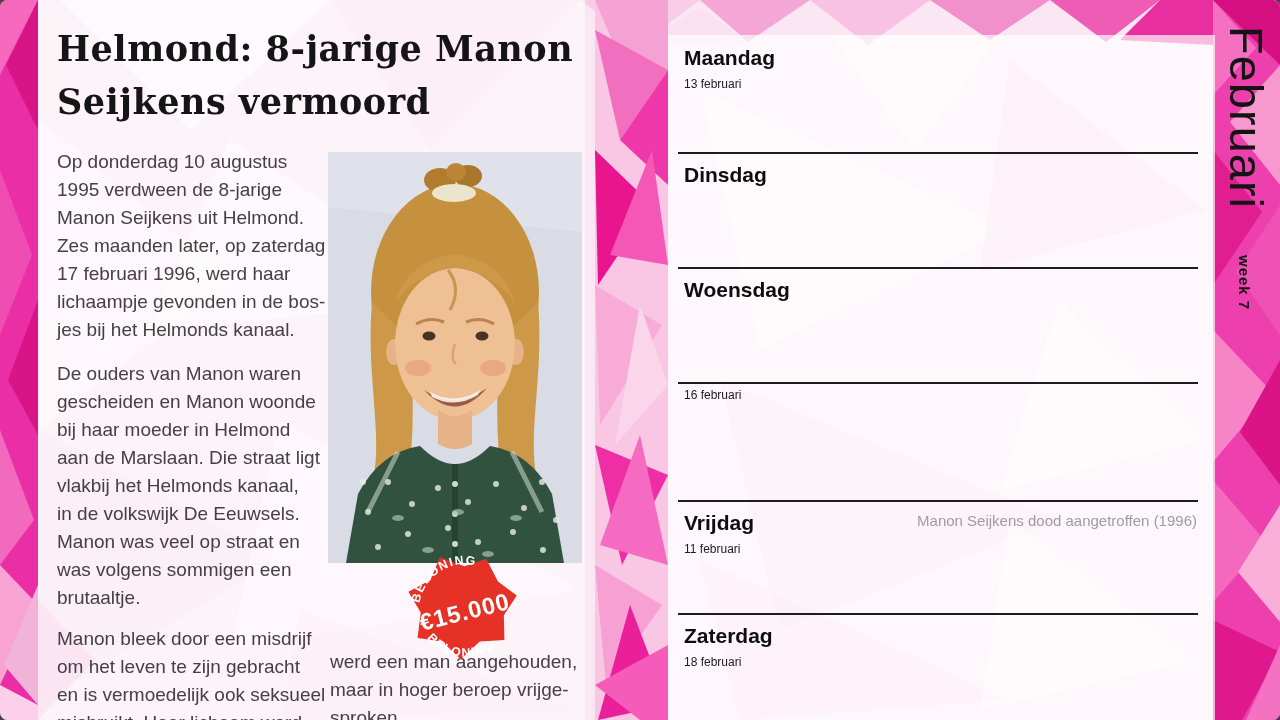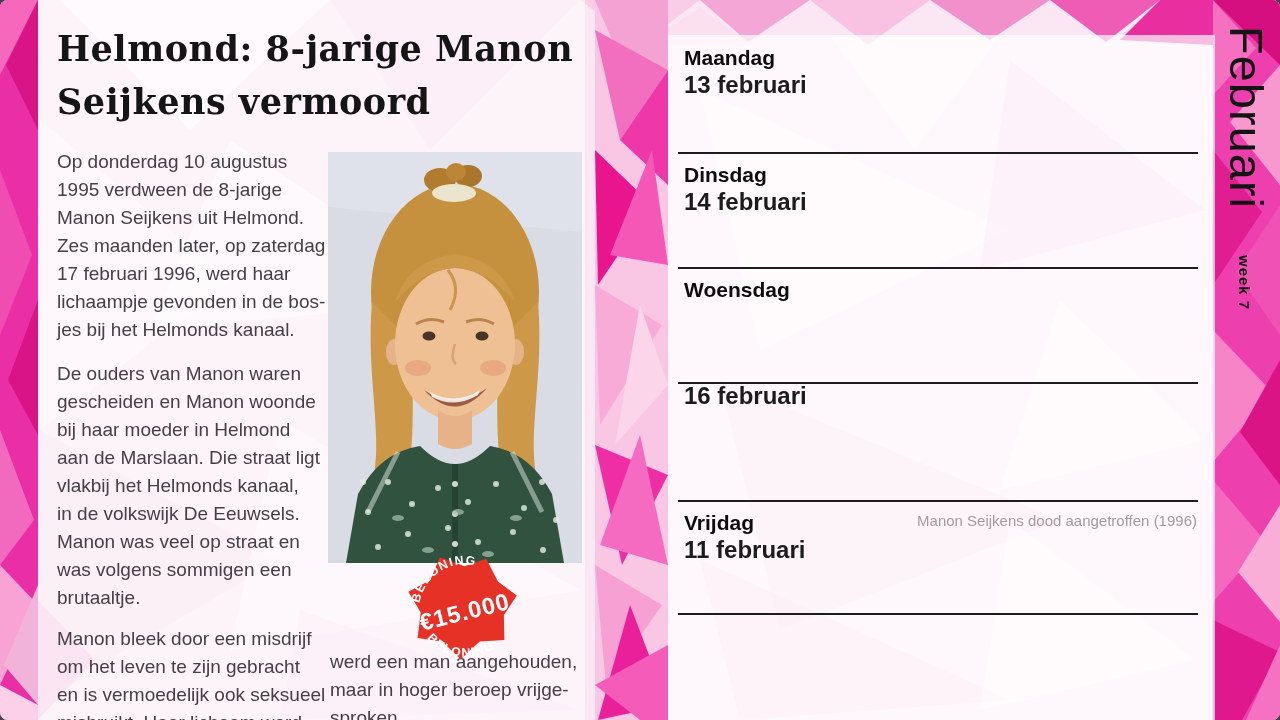--- a/index.html
+++ b/index.html
@@ -26,21 +26,21 @@
   .badge{position:absolute;left:392px;top:543px;width:142px;height:128px;z-index:4;
     transform:rotate(-10deg);}
   .badge text{font-family:"Liberation Sans",sans-serif;font-weight:bold;fill:#ffffff;}
   .badge .arc{font-size:13px;letter-spacing:1.5px;}
   .badge .amount{font-size:25px;letter-spacing:1px;}
   
   .calendar{position:absolute;left:668px;top:35px;width:547px;height:685px;
     background:rgba(255,255,255,0.68);z-index:2;}
   .cal-row{position:absolute;left:0;right:0;}
   .day{margin:10px 0 0 16px;font-size:21px;font-weight:bold;color:#0d0d0d;line-height:26px;}
-  .date{margin:1px 0 0 16px;font-size:24px;color:#1c1c1c;line-height:25px;font-weight:bold;}
+  .date{margin:1px 0 0 16px;font-size:12px;color:#1c1c1c;line-height:25px;}
   .note{position:absolute;right:18px;top:12px;font-size:15px;color:#a19ba0;}
   .divider{position:absolute;left:10px;right:17px;height:0;border-top:2px solid #1d1d1d;}
   
   .month-label{
     position:absolute;left:1219px;top:26px;z-index:3;
     writing-mode:vertical-rl;text-orientation:mixed;
     font-size:47px;color:#141414;letter-spacing:1px;
   }
   .week-label{
     position:absolute;left:1236px;top:255px;z-index:3;
@@ -231,32 +231,35 @@
     </svg>
   </div>
 
   <div class="calendar">
     <div class="cal-row" style="top:0;height:117px">
       <div class="day">Maandag</div>
       <div class="date">13 februari</div>
     </div>
     <div class="cal-row" style="top:117px;height:115px">
       <div class="day">Dinsdag</div>
-      <div class="date">14 februari</div>
     </div>
     <div class="cal-row" style="top:232px;height:115px">
       <div class="day">Woensdag</div>
     </div>
     <div class="cal-row" style="top:347px;height:118px">
       <div class="date">16 februari</div>
     </div>
     <div class="cal-row" style="top:465px;height:113px">
       <div class="day">Vrijdag</div>
       <div class="date">11 februari</div>
       <div class="note">Manon Seijkens dood aangetroffen (1996)</div>
+    </div>
+    <div class="cal-row" style="top:578px;height:107px">
+      <div class="day">Zaterdag</div>
+      <div class="date">18 februari</div>
     </div>
     <div class="divider" style="top:117px"></div>
     <div class="divider" style="top:232px"></div>
     <div class="divider" style="top:347px"></div>
     <div class="divider" style="top:465px"></div>
     <div class="divider" style="top:578px"></div>
   </div>
 
   <div class="month-label">Februari</div>
   <div class="week-label">week 7</div>

